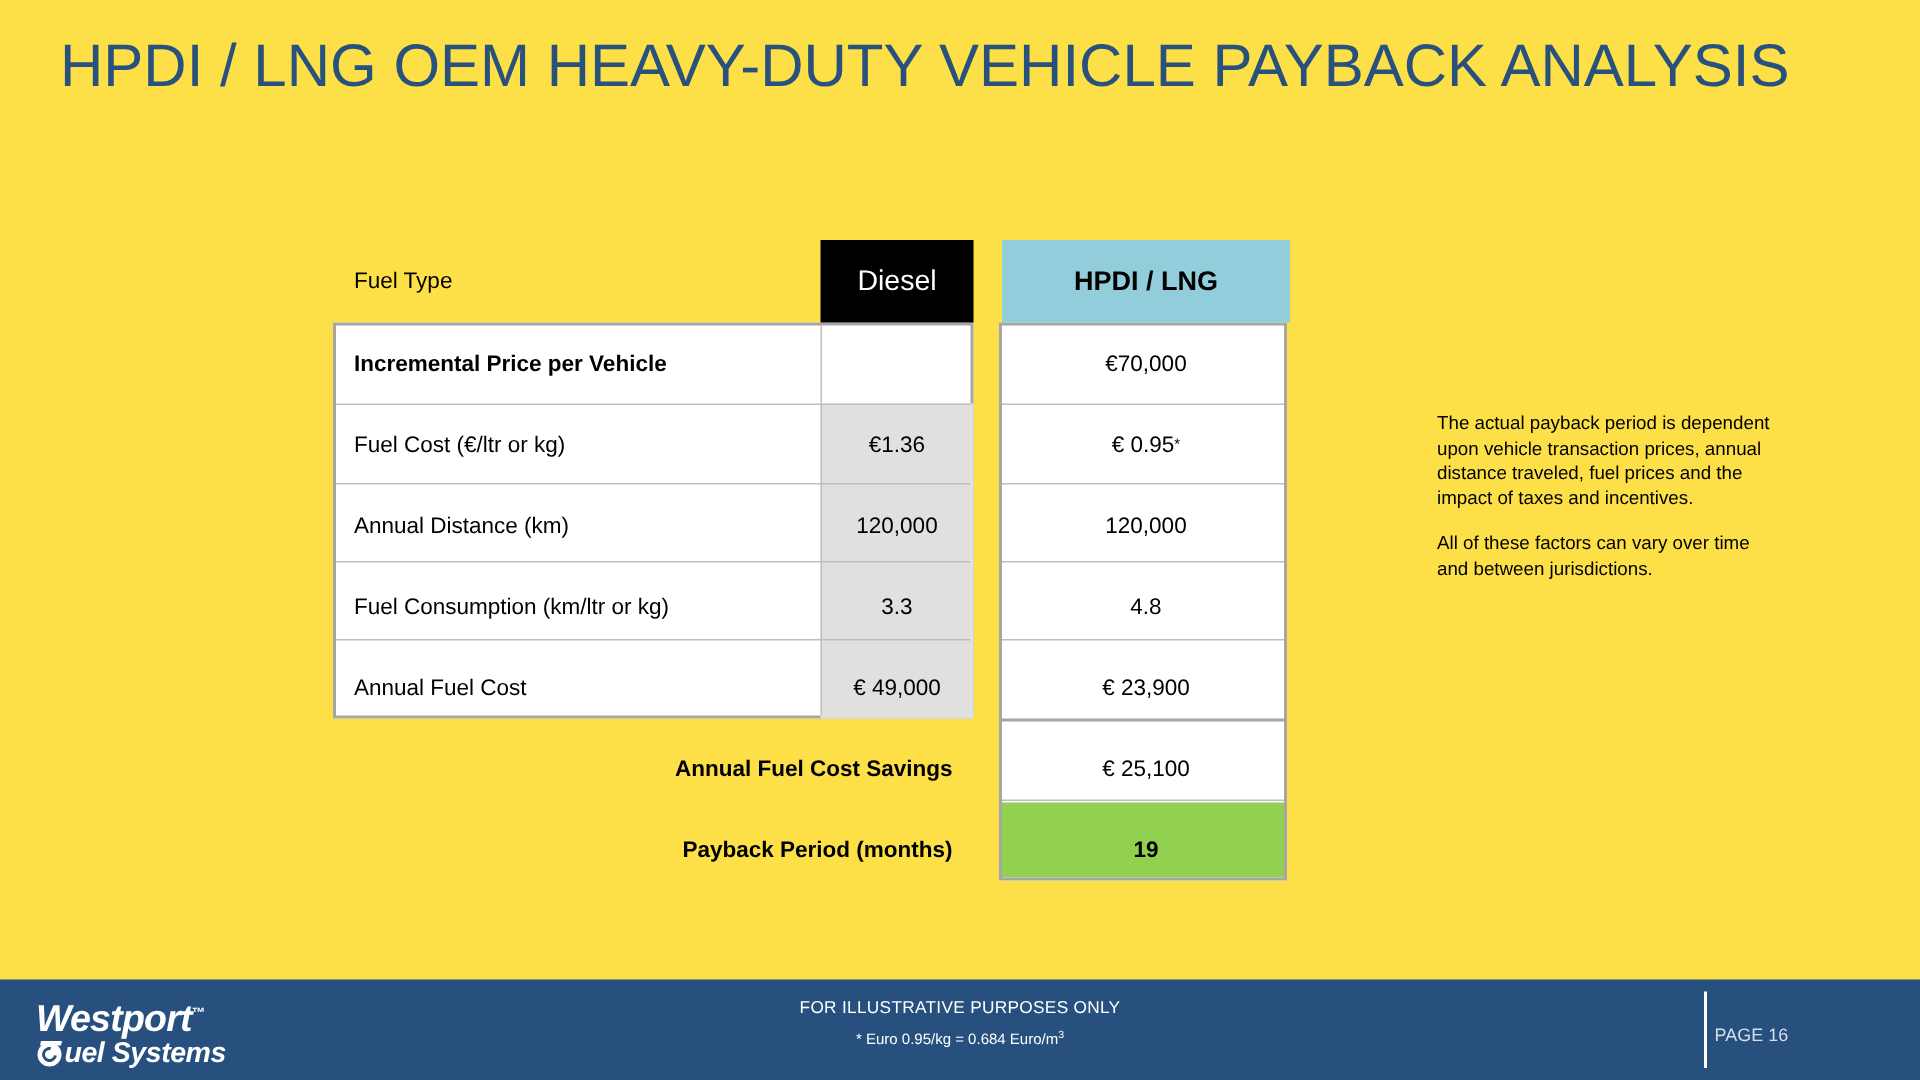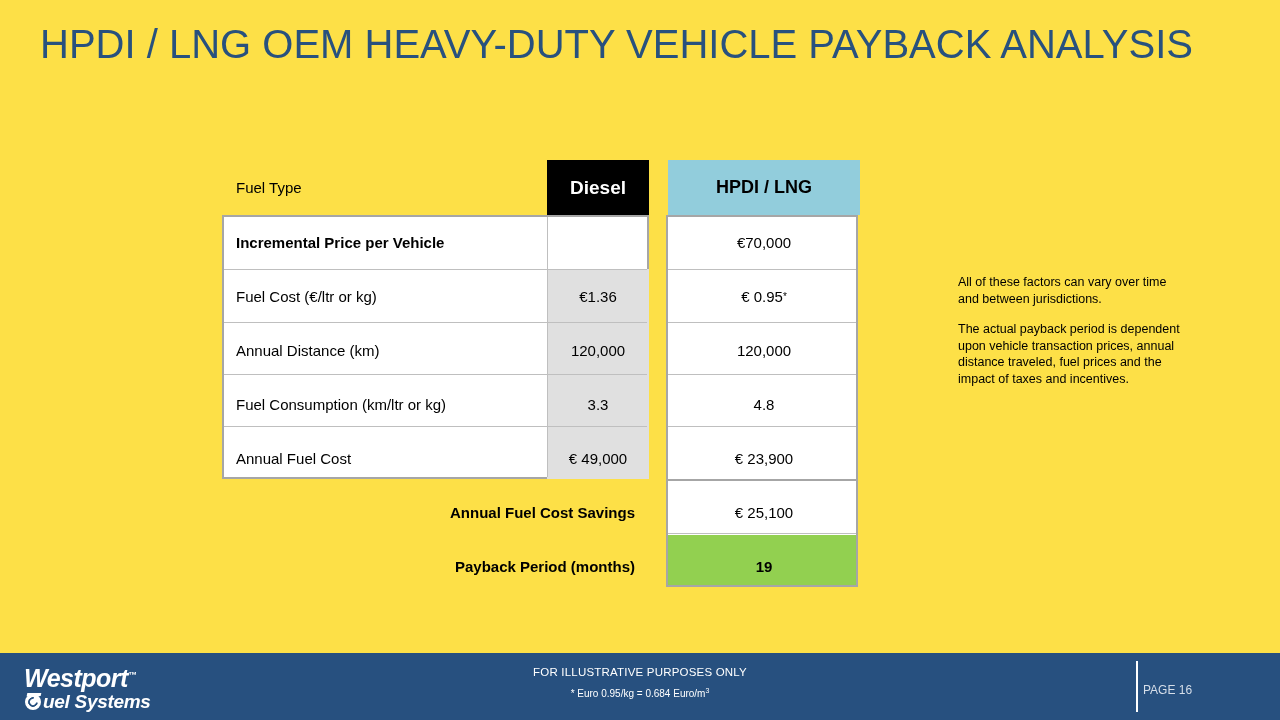--- a/index.html
+++ b/index.html
@@ -44,21 +44,21 @@
     width: 192px;
     display: flex; align-items: center; justify-content: center;
     font-size: 15px; color: #000;
   }
 
   
   .hdr-row { height: 55px; }
   .hdr-label { font-size: 15px; font-weight: 400; }
   .hdr-diesel {
     background: #000000; color: #ffffff;
-    font-weight: bold; font-size: 19px;
+    font-weight: normal; font-size: 19px;
   }
   .hdr-lng {
     background: #92CDDC; color: #000000;
     font-weight: bold; font-size: 18px;
   }
 
   
   .body-box {
     position: absolute;
     left: 222px; top: 215px;
@@ -263,22 +263,22 @@
 
     <div class="trow">
       <div class="c-label bold right" style="width:427px">Payback Period (months)</div>
       <div class="c-gap"></div>
       <div class="c-lng" style="font-weight:bold">19</div>
     </div>
 
   </div>
 
   <div class="side-note">
+    <p>The actual payback period is dependent upon vehicle transaction prices, annual distance traveled, fuel prices and the impact of taxes and incentives.</p>
     <p>All of these factors can vary over time and between jurisdictions.</p>
-    <p>The actual payback period is dependent upon vehicle transaction prices, annual distance traveled, fuel prices and the impact of taxes and incentives.</p>
   </div>
 
   <div class="footer">
 
     <div class="logo">
       <div class="logo-top"><span>Westport</span><span class="logo-tm">™</span></div>
       <div class="logo-bottom">
         <span class="logo-f-mark">
           <span class="circ"></span>
           <span class="swoosh"></span>

